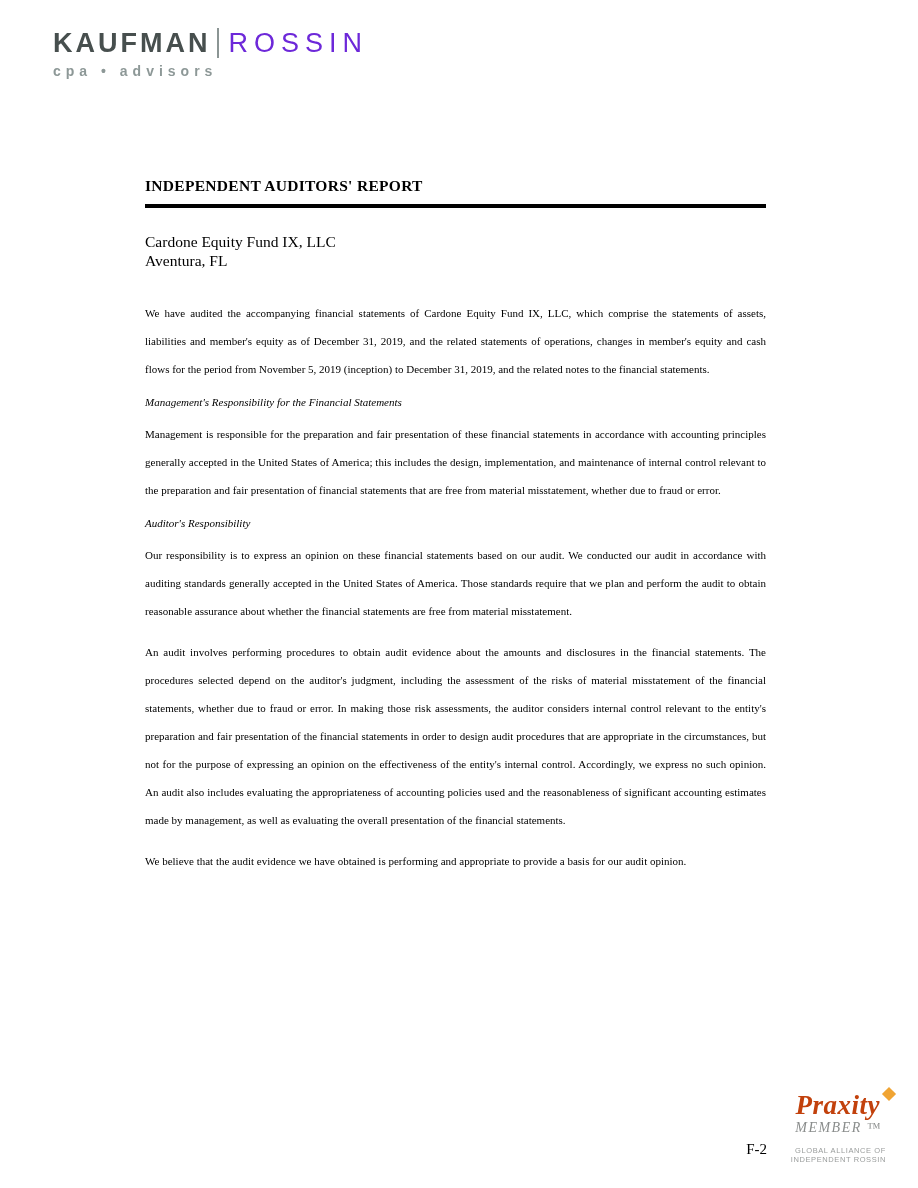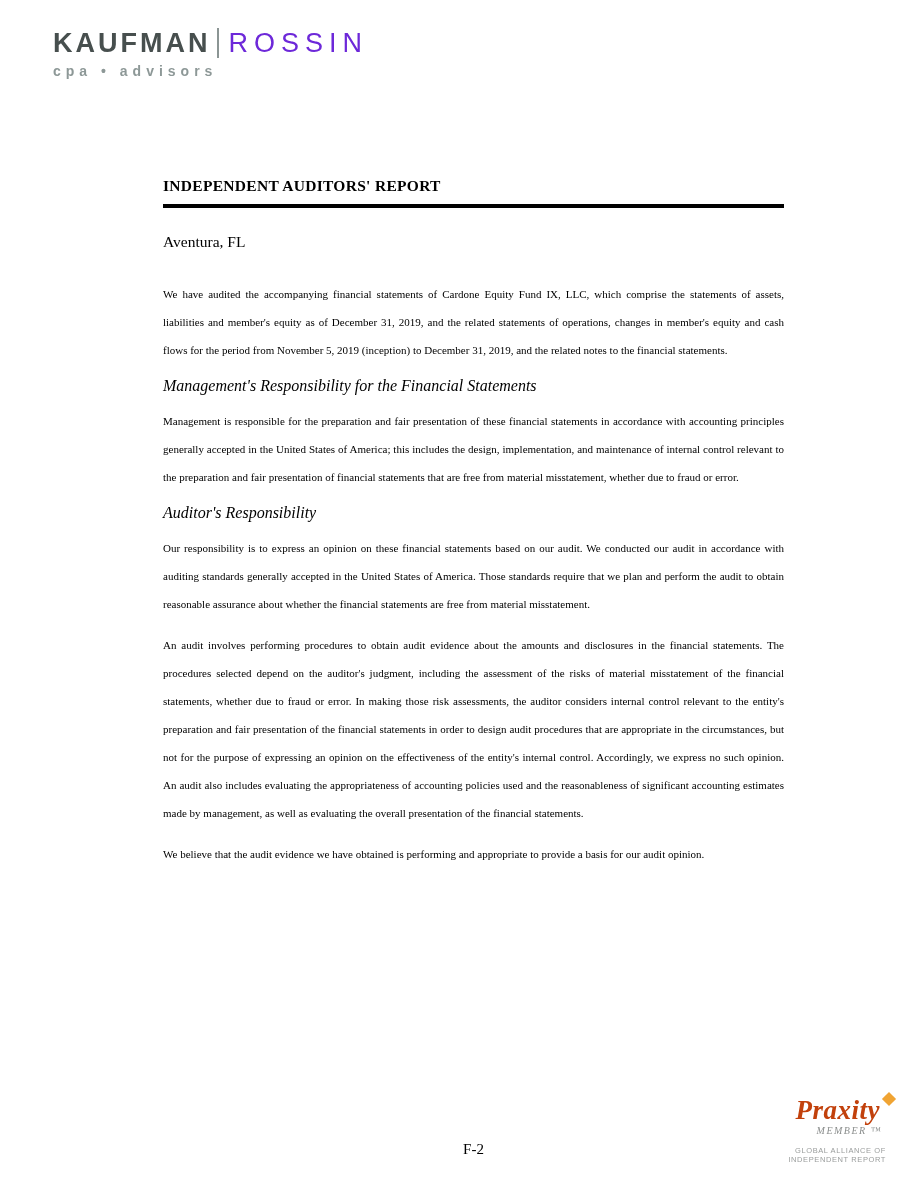--- a/index.html
+++ b/index.html
@@ -49,21 +49,21 @@
     font-family: "Liberation Sans", sans-serif;
     font-size: 14px;
     color: #8d9897;
     letter-spacing: 5px;
     font-weight: bold;
   }
 
   
   .content {
     position: absolute;
-    left: 163px;
+    left: 145px;
     top: 177px;
     width: 621px;
   }
   .report-title {
     font-size: 15.5px;
     font-weight: bold;
     letter-spacing: 0.3px;
     margin: 0;
   }
   .title-rule {
@@ -77,32 +77,32 @@
     line-height: 19px;
     margin-bottom: 29px;
   }
   p.body-par {
     font-size: 11px;
     line-height: 28px;
     text-align: justify;
     margin: 0 0 13px 0;
   }
   .subhead {
-    font-size: 16px;
+    font-size: 11px;
     font-style: italic;
     margin: 0 0 12px 0;
   }
 
   
   .page-footer {
     position: absolute;
-    left: 163px;
+    left: 146px;
     width: 621px;
     bottom: 30px;
-    text-align: center;
+    text-align: right;
     font-size: 15px;
   }
 
   
   .praxity {
     position: absolute;
     right: 32px;
     bottom: 24px;
     text-align: right;
   }
@@ -125,21 +125,21 @@
     right: -8px;
     top: -2px;
     width: 10px;
     height: 10px;
     background: #f0a433;
     transform: rotate(45deg);
   }
   .praxity-member {
     font-family: "Liberation Serif", serif;
     font-style: italic;
-    font-size: 10px;
+    font-size: 14px;
     letter-spacing: 1.5px;
     color: #8a8d8c;
     margin-top: 1px;
     padding-right: 4px;
   }
   .praxity-alliance {
     font-family: "Liberation Sans", sans-serif;
     font-size: 7.5px;
     line-height: 9px;
     letter-spacing: 0.6px;
@@ -160,20 +160,21 @@
     </div>
     <div class="kr-tagline">cpa • advisors</div>
   </div>
 
   <div class="content">
 
     <h1 class="report-title">INDEPENDENT AUDITORS' REPORT</h1>
     <div class="title-rule"></div>
 
     <div class="addressee">
+      <div>Cardone Equity Fund IX, LLC</div>
       <div>Aventura, FL</div>
     </div>
 
     <p class="body-par">We have audited the accompanying financial statements of Cardone Equity Fund IX, LLC, which comprise the statements of assets, liabilities and member's equity as of December 31, 2019, and the related statements of  operations, changes in member's equity and cash flows for the period from November 5, 2019 (inception) to December 31, 2019, and the related notes to the financial statements.</p>
 
     <p class="subhead">Management's Responsibility for the Financial Statements</p>
 
     <p class="body-par">Management is responsible for the preparation and fair presentation of these financial statements in accordance with accounting principles generally accepted in the United States of America; this includes the design, implementation, and maintenance of internal control relevant to the preparation and fair presentation of financial statements that are free from material misstatement, whether due to fraud or error.</p>
 
     <p class="subhead">Auditor's Responsibility</p>
@@ -189,17 +190,17 @@
   <div class="page-footer">F-2</div>
 
   <div class="praxity">
     <div class="praxity-name-wrap">
       <span class="praxity-name">Praxity</span>
       <span class="praxity-diamond"></span>
     </div>
     <div class="praxity-member">MEMBER ™</div>
     <div class="praxity-alliance">
       <div>GLOBAL ALLIANCE OF</div>
-      <div>INDEPENDENT REPORT</div>
+      <div>INDEPENDENT ROSSIN</div>
     </div>
   </div>
 
 </div>
 
 </body></html>

